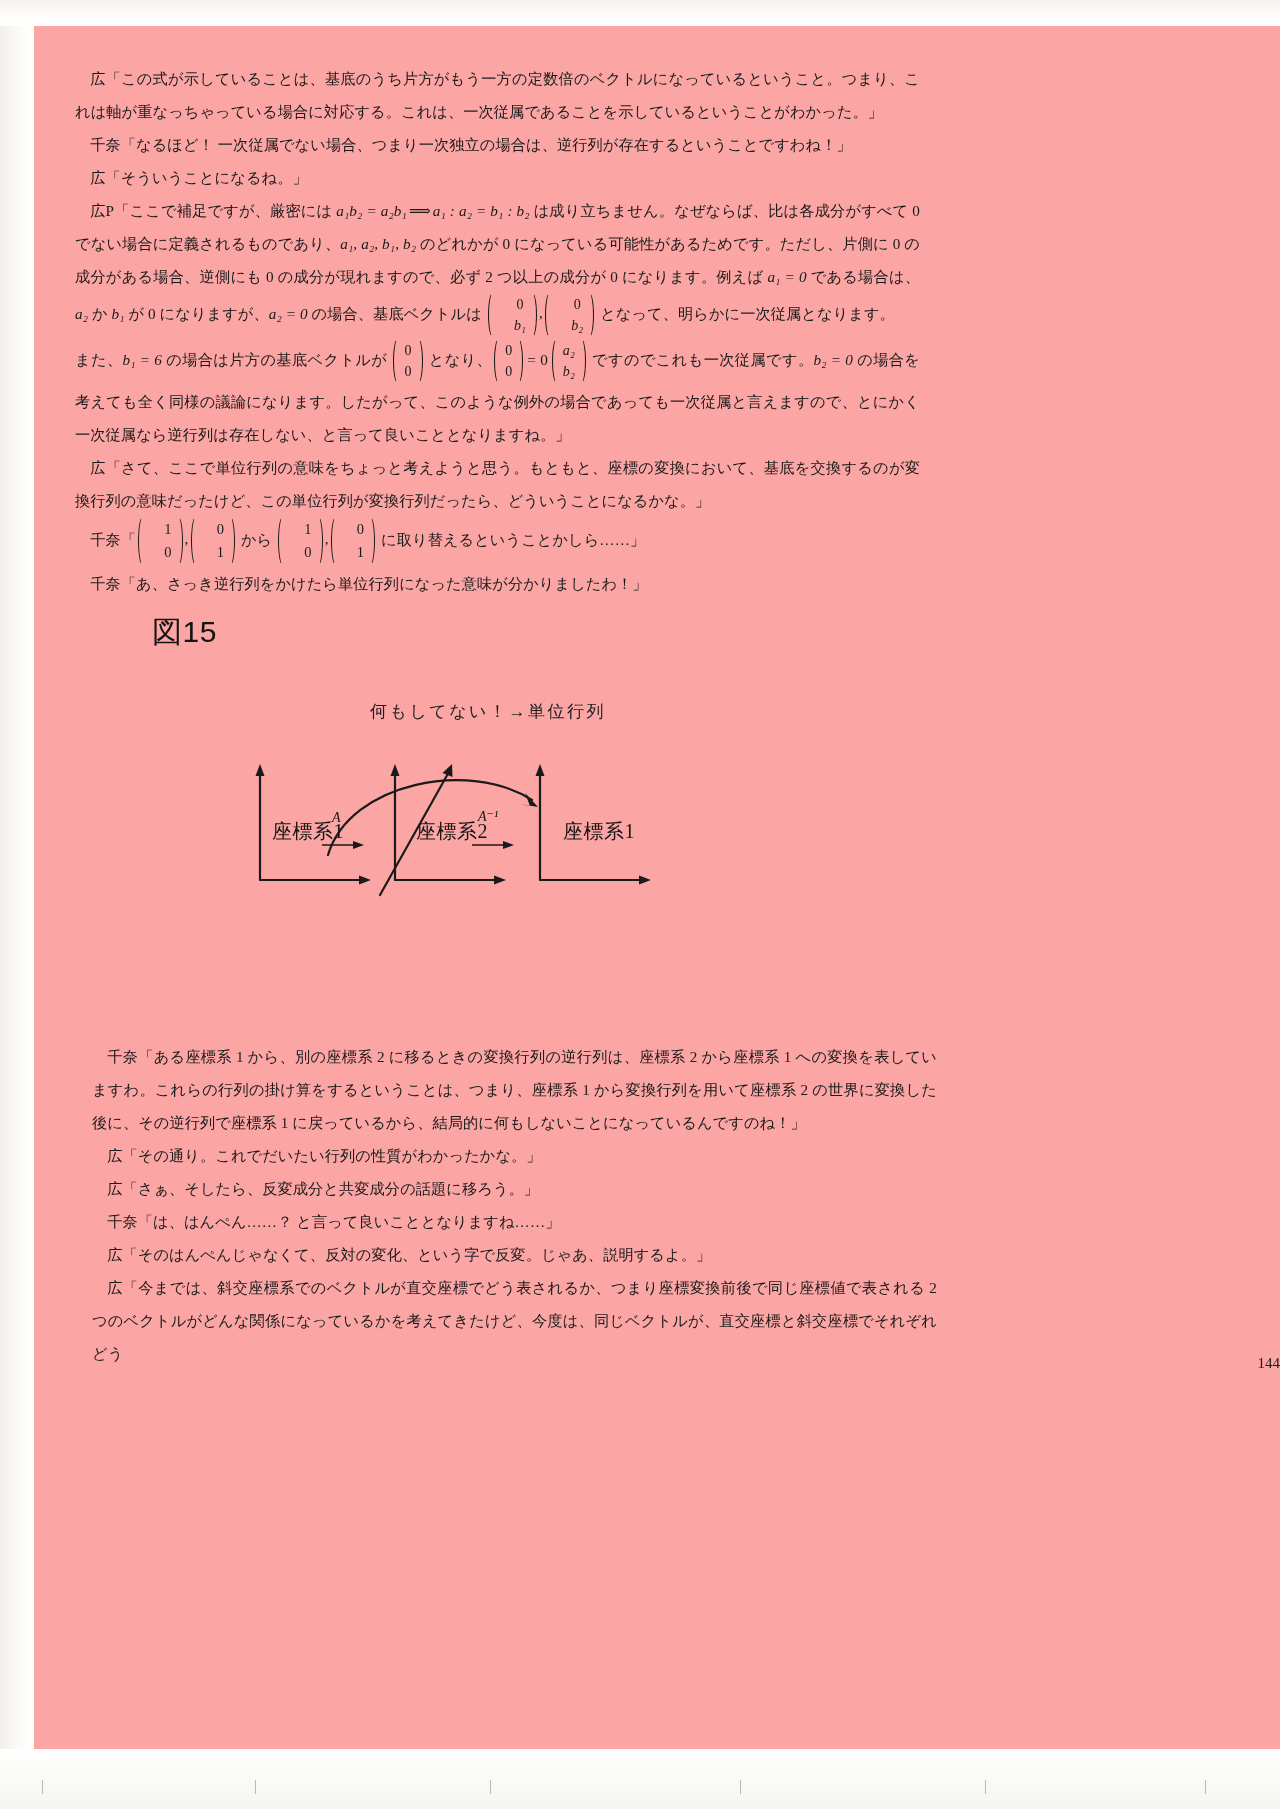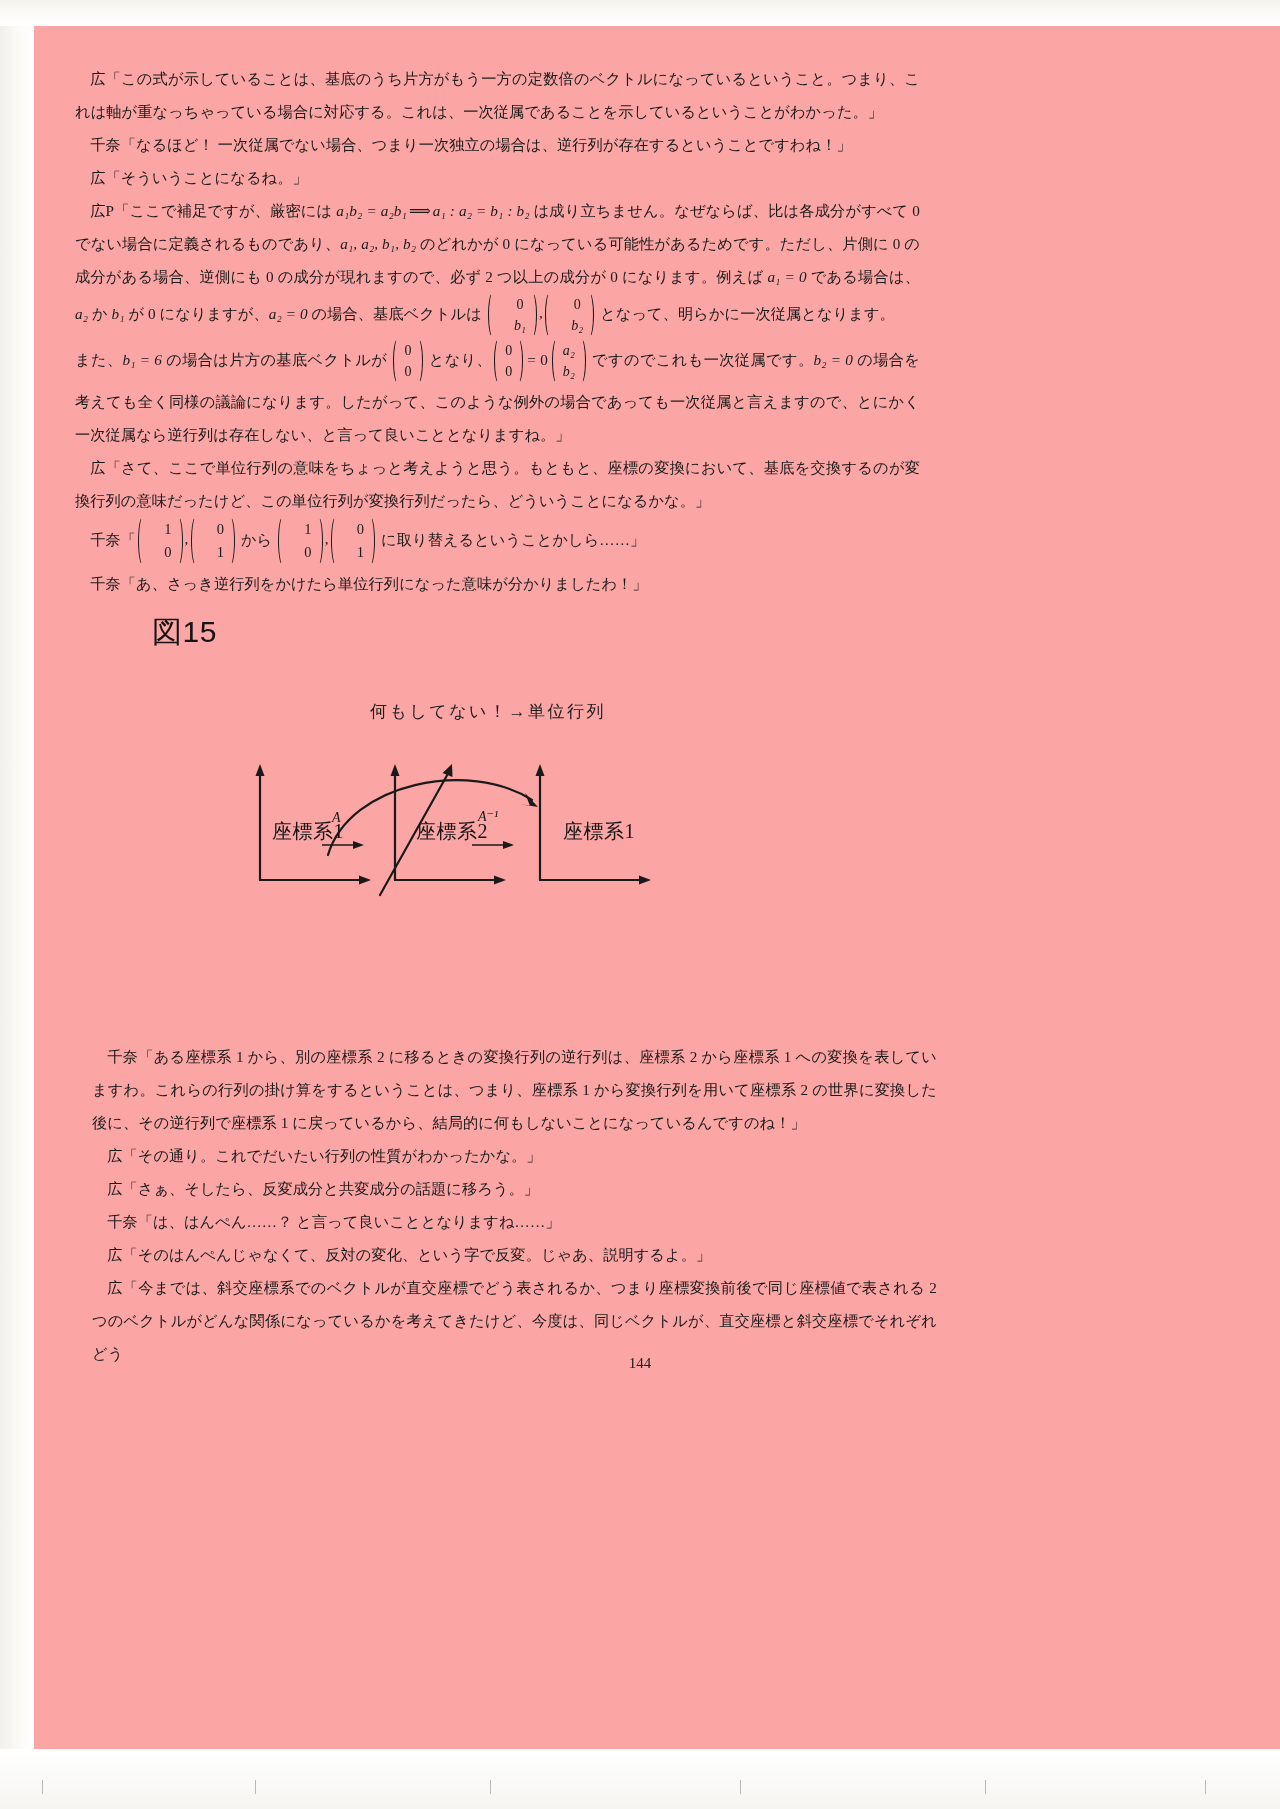--- a/index.html
+++ b/index.html
@@ -155,21 +155,21 @@
     left: 92px;
     top: 1040px;
     width: 845px;
   }
 
   .page-number {
     position: absolute;
     left: 0;
     top: 1355px;
     width: 1280px;
-    text-align: center;
+    text-align: right;
     font-size: 15px;
     color: #1a1a1a;
     font-family: "Liberation Serif", "DejaVu Serif", serif;
   }
 
   .crop-mark {
     position: absolute;
     background: #b9b9b9;
   }
 </style>

